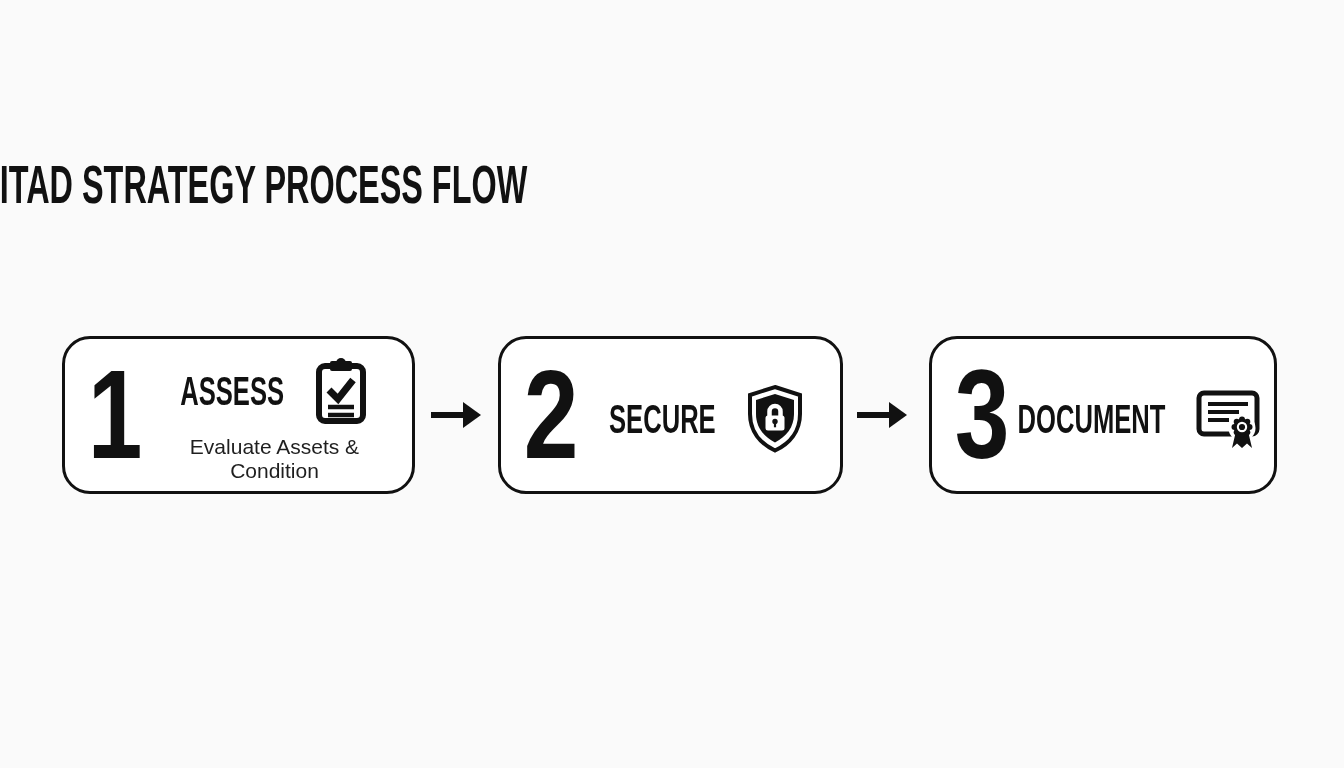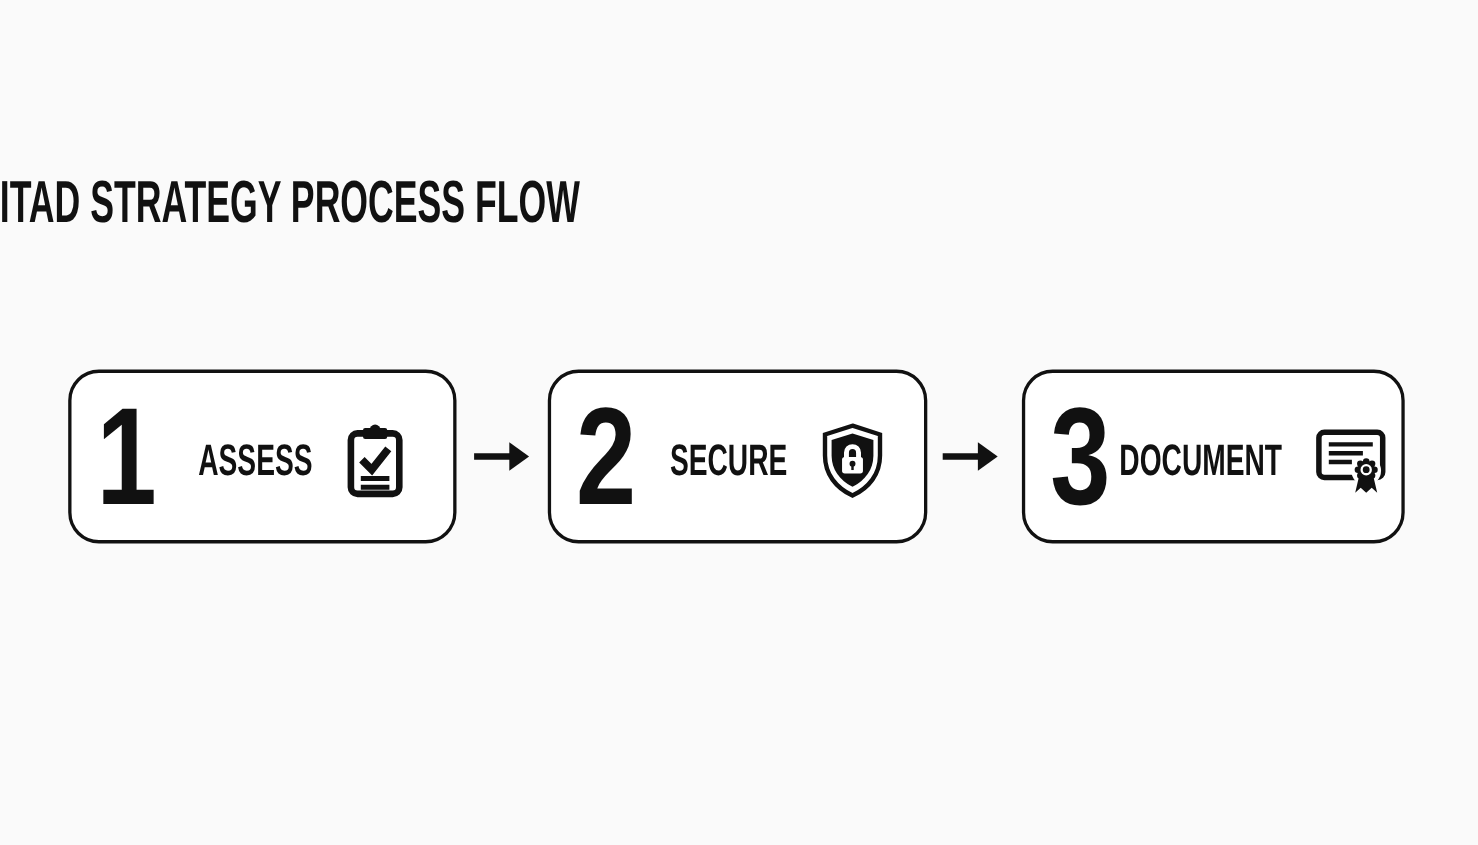--- a/index.html
+++ b/index.html
@@ -104,20 +104,22 @@
         <svg width="54" height="70" viewBox="0 0 54 70">
           <rect x="5" y="10" width="44" height="55" rx="6" fill="#fff" stroke="#111" stroke-width="6"></rect>
           <circle cx="27" cy="7" r="5" fill="#111"></circle>
           <rect x="16" y="5" width="22" height="10" rx="2" fill="#111"></rect>
           <path d="M15 34 L24 43 L39 24" fill="none" stroke="#111" stroke-width="7"></path>
           <line x1="14" y1="51" x2="40" y2="51" stroke="#111" stroke-width="4.5"></line>
           <line x1="14" y1="59" x2="40" y2="59" stroke="#111" stroke-width="4.5"></line>
         </svg>
       </span>
     </div>
+    <div class="step-subtitle">Evaluate Assets &amp;
+Condition</div>
   </div>
 </div>
 
 <div class="connector conn-1">
   <svg width="52" height="34" viewBox="0 0 52 34">
     <line x1="1" y1="17" x2="35" y2="17" stroke="#111" stroke-width="6"></line>
     <polygon points="33,4 51,17 33,30" fill="#111"></polygon>
   </svg>
 </div>
 

